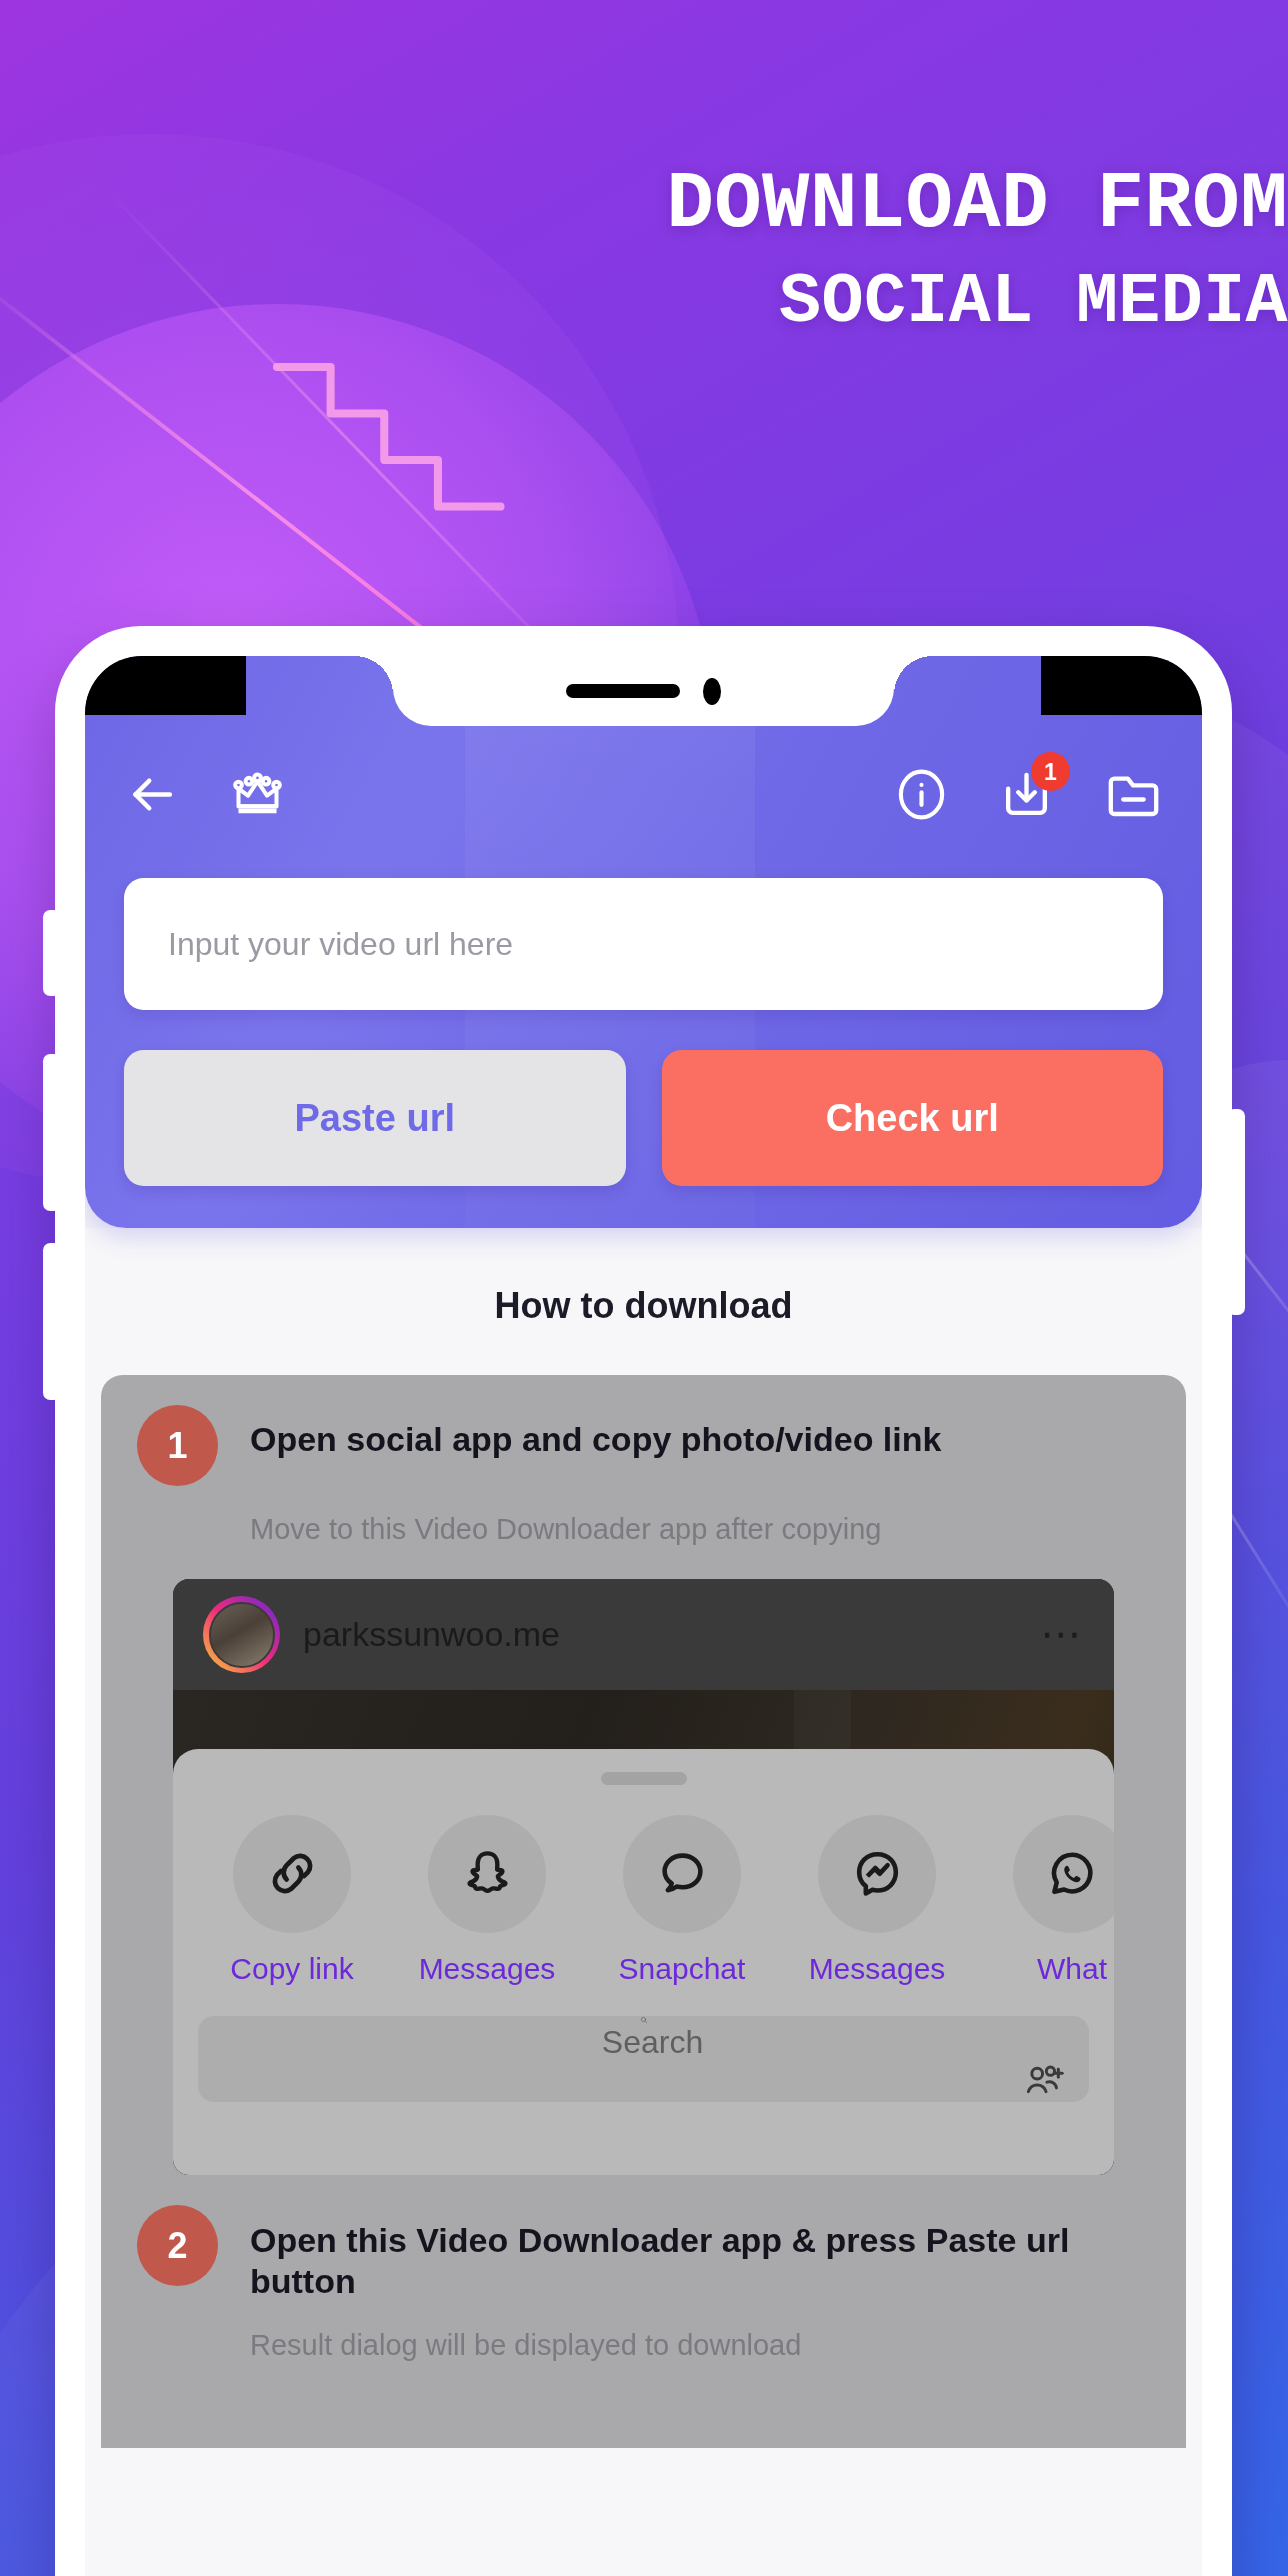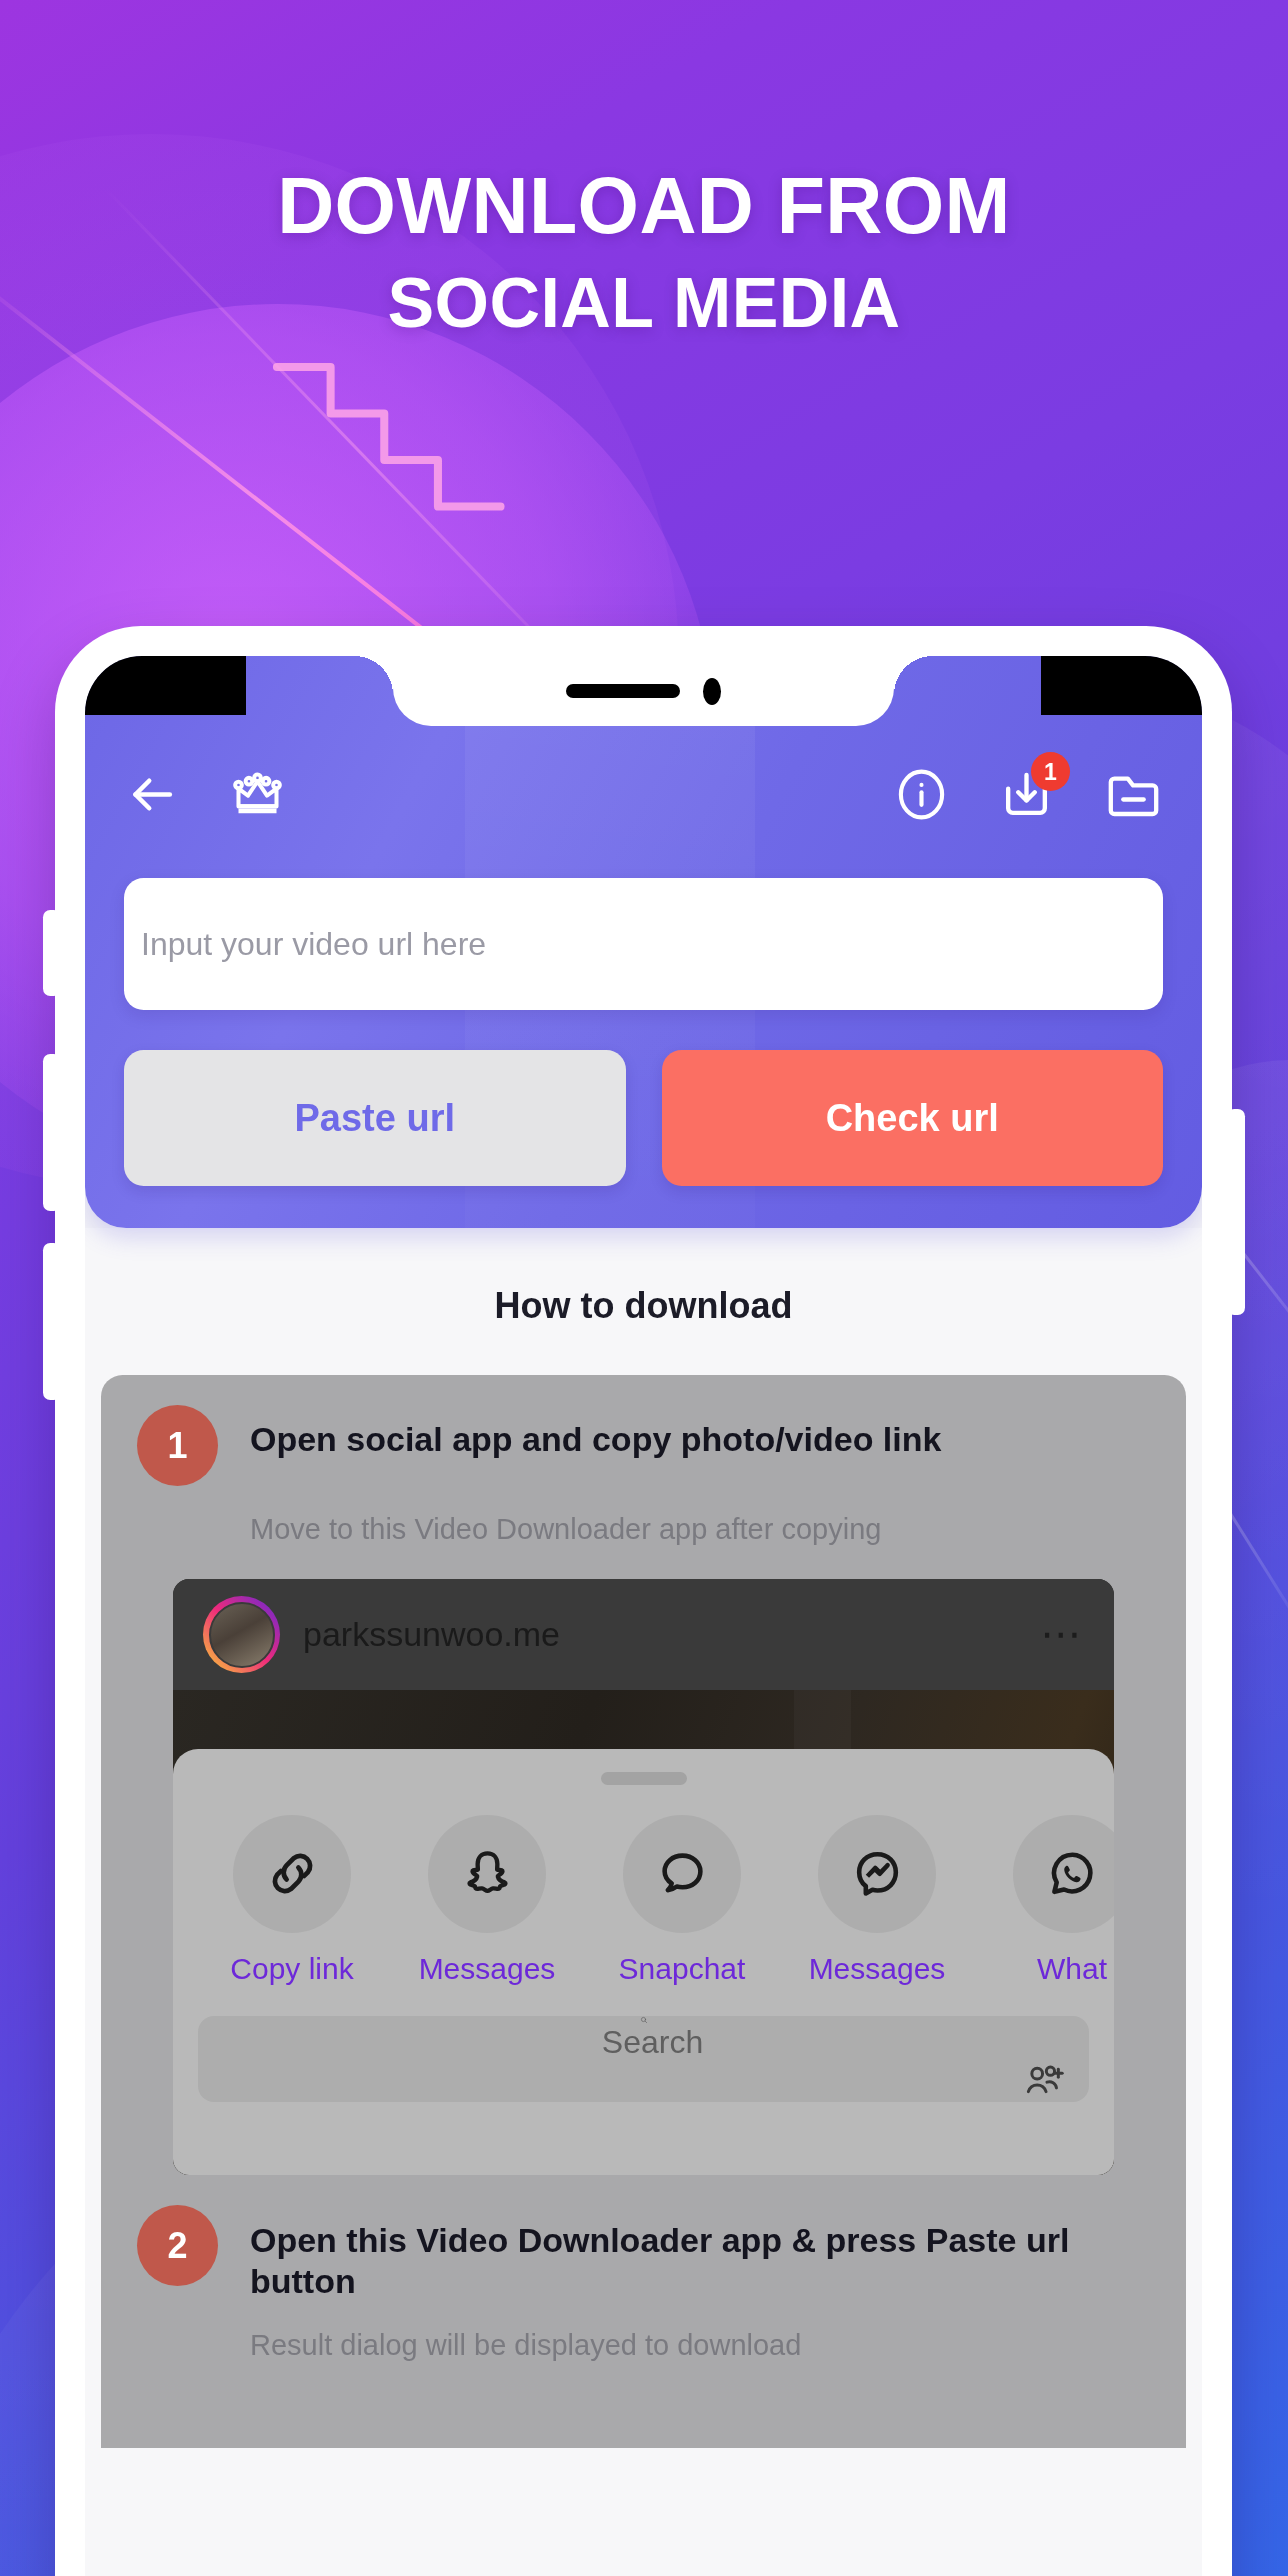--- a/index.html
+++ b/index.html
@@ -74,21 +74,21 @@
   .wave-b {
     left: -107px; bottom: -376px;
     width: 1163px; height: 877px;
     background: linear-gradient(180deg, rgba(255,255,255,.05), rgba(255,255,255,0));
     border-radius: 50% 50% 42% 58% / 70% 62% 38% 30%;
   }
 
   
   .headline {
     position: absolute; left: 0; right: 0; top: 166px;
-    text-align: center; z-index: 5;
+    text-align: right; z-index: 5; font-family: Liberation Mono, monospace;
   }
   .headline .l1 {
     display: block;
     color: #ffffff;
     font-size: 79px;
     font-weight: 700;
     letter-spacing: 0.4px;
     line-height: 1.0;
     text-shadow: 0 2.7px 12.5px rgba(60,0,110,.25);
   }
@@ -193,21 +193,21 @@
 
   .url-input {
     position: absolute; left: 39px; right: 39px; top: 222px;
     height: 132px;
     background: #ffffff;
     border: none; outline: none;
     border-radius: 19.7px;
     font-size: 32px;
     color: #9a9aa5;
     font-family: "Liberation Sans", sans-serif;
-    padding: 0 17px;
+    padding: 0 44px;
     box-shadow: 0 5.4px 16px rgba(40,20,110,.12);
   }
   .url-input::placeholder { color: #9a9aa5; }
 
   .btn-row {
     position: absolute; left: 39px; right: 39px; top: 394px;
     height: 136px;
     display: flex; gap: 36px;
   }
   .btn {

